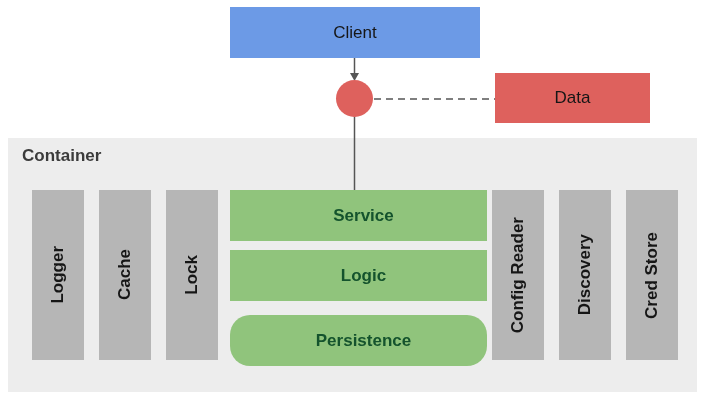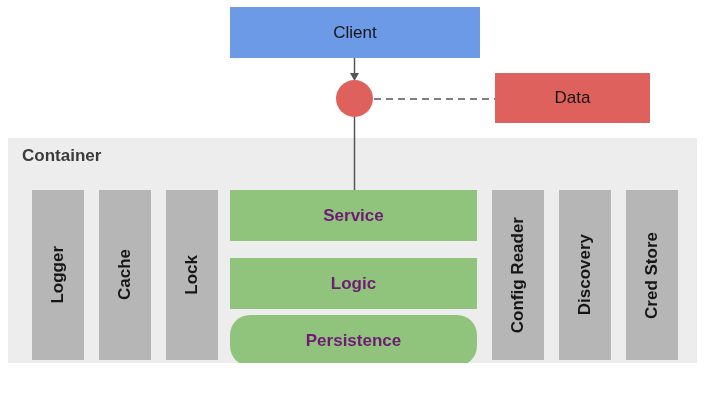--- a/index.html
+++ b/index.html
@@ -3,21 +3,21 @@
 <meta charset="utf-8">
 <style>
   html, body {
     margin: 0;
     padding: 0;
     background: #ffffff;
   }
   .stage {
     position: relative;
     width: 705px;
-    height: 363px;
+    height: 405px;
     background: #ffffff;
     overflow: hidden;
     font-family: "Liberation Sans", sans-serif;
   }
   .node {
     position: absolute;
     display: flex;
     align-items: center;
     justify-content: center;
     font-size: 17px;
@@ -72,30 +72,31 @@
   }
   .core-box {
     position: absolute;
     left: 222px;
     width: 247px; height: 51px;
     background: #90C47C;
     display: flex;
     align-items: center;
     justify-content: center;
     font-size: 17px;
-    color: #701a75;
+    color: #14532d;
+    padding-left: 10px;
   }
   .pos-logger   { left: 24px;  }
   .pos-cache    { left: 91px;  }
   .pos-lock     { left: 158px; }
   .pos-config   { left: 484px; }
   .pos-discovery{ left: 551px; }
   .pos-credstore{ left: 618px; }
   .pos-service     { top: 52px;  }
-  .pos-logic       { top: 120px; }
+  .pos-logic       { top: 112px; }
   .pos-persistence { top: 177px; border-radius: 20px; }
   .connectors {
     position: absolute;
     left: 0; top: 0;
     pointer-events: none;
   }
 </style>
 </head>
 <body>
 

